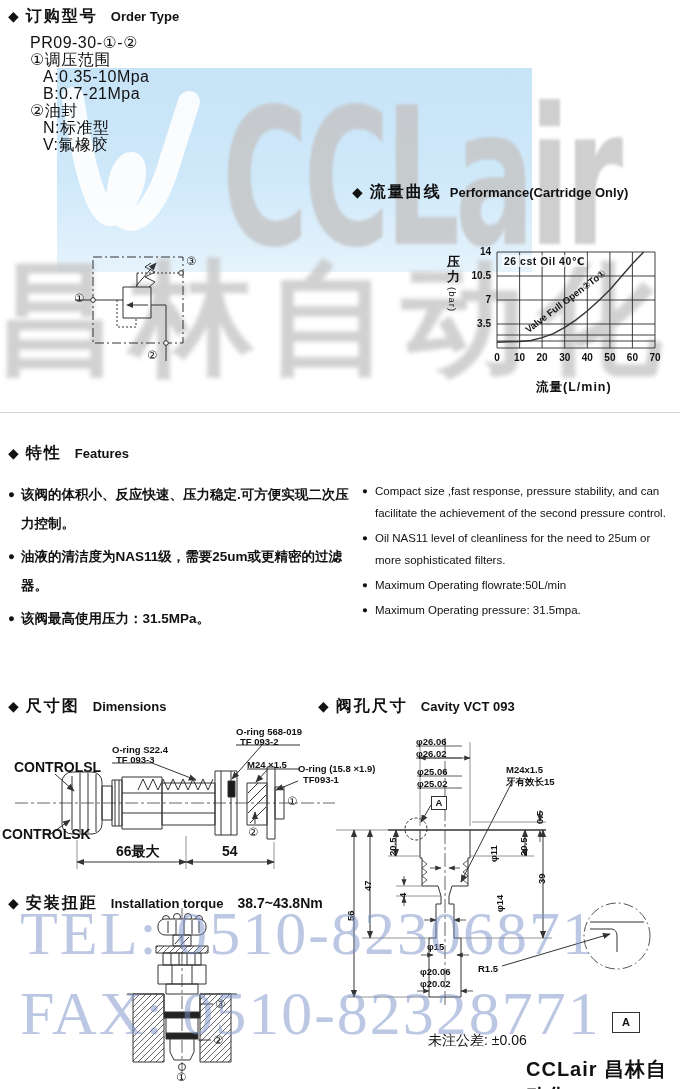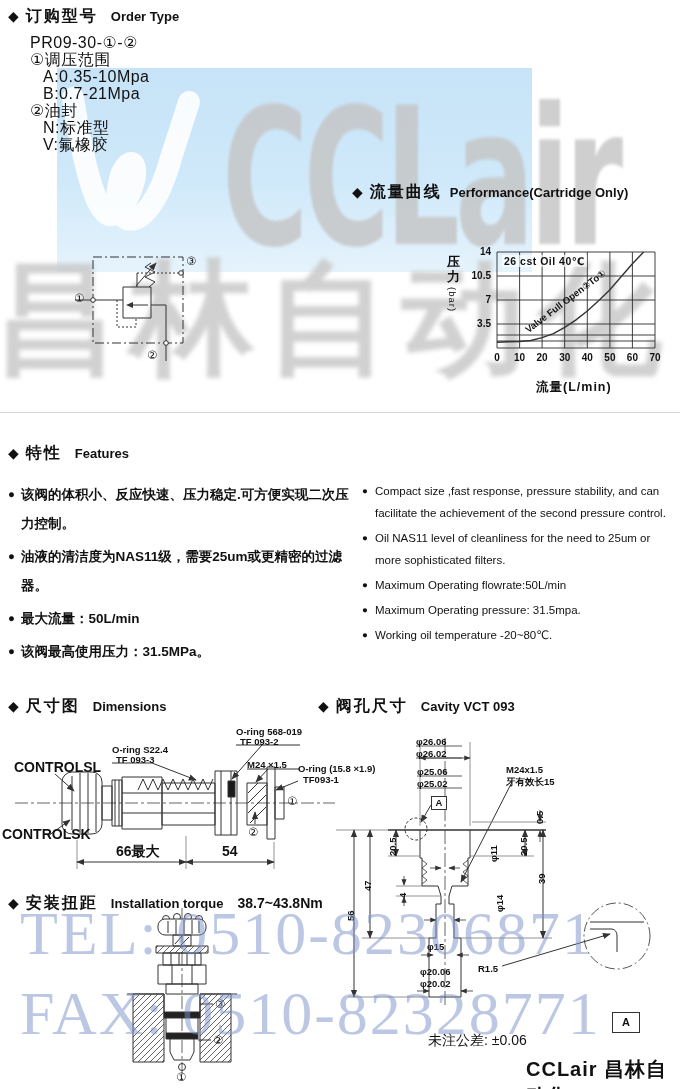--- a/index.html
+++ b/index.html
@@ -166,29 +166,27 @@
   <span class="tickx" style="left:621.4px;top:352px">60</span>
   <span class="tickx" style="left:644px;top:352px">70</span>
   <span class="xlab">流量(L/min)</span>
 
   <div class="hdr" style="left:8px;top:443px">
     <span class="h-dia">◆</span><span class="h-cn">特性</span><span class="h-en">Features</span>
   </div>
   <ul class="feat fcn">
     <li>该阀的体积小、反应快速、压力稳定.可方便实现二次压力控制。</li>
     <li>油液的清洁度为NAS11级，需要25um或更精密的过滤器。</li>
-    <li>最大流量：50L/min</li>
     <li>该阀最高使用压力：31.5MPa。</li>
   </ul>
   <ul class="feat fen">
     <li>Compact size ,fast response, pressure stability, and can facilitate the achievement of the second pressure control.</li>
     <li>Oil NAS11 level of cleanliness for the need to 25um or more sophisticated filters.</li>
     <li>Maximum Operating flowrate:50L/min</li>
     <li>Maximum Operating pressure: 31.5mpa.</li>
-    <li>Working oil temperature -20~80℃.</li>
   </ul>
 
   <div class="hdr" style="left:8px;top:696px">
     <span class="h-dia">◆</span><span class="h-cn">尺寸图</span><span class="h-en">Dimensions</span>
   </div>
 
   <svg class="drawing" style="left:0;top:715px" width="345" height="165" viewBox="0 715 345 165">
     <g stroke="#333" stroke-width="1" fill="none">
       <line x1="15" y1="803" x2="335" y2="803" stroke="#666" stroke-dasharray="13 3 3 3"></line>
       <rect x="62" y="772" width="40" height="62" rx="10"></rect>

